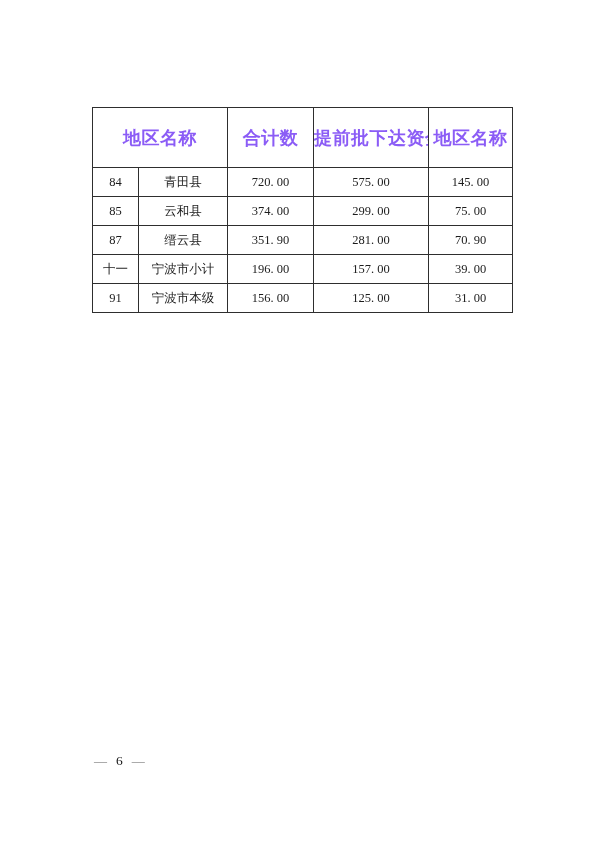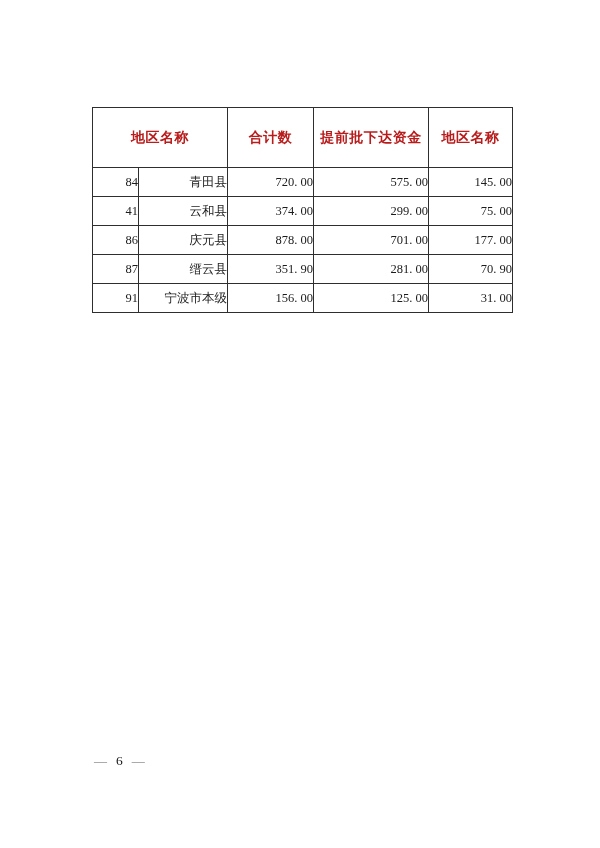--- a/index.html
+++ b/index.html
@@ -30,29 +30,28 @@
     text-align: center;
     vertical-align: middle;
     padding: 0;
     overflow: hidden;
     white-space: nowrap;
   }
   table.fund-table thead th {
     height: 59px;
     font-family: "Liberation Sans", "DejaVu Sans", sans-serif;
     font-weight: bold;
-    font-size: 14px;
+    font-size: 18px;
     letter-spacing: 0.5px;
-    color: #b91c1c;
+    color: #8b5cf6;
   }
   table.fund-table tbody td {
     height: 28px;
     font-size: 12.5px;
     color: #1c1c1c;
-    text-align: right;
   }
   .page-number {
     position: absolute;
     left: 94px;
     top: 753px;
     font-size: 13.5px;
     display: flex;
     align-items: center;
     gap: 9px;
     color: #161616;
@@ -85,39 +84,39 @@
     </thead>
     <tbody id="table-body">
         <tr>
           <td>84</td>
           <td>青田县</td>
           <td>720. 00</td>
           <td>575. 00</td>
           <td>145. 00</td>
         </tr>
         <tr>
-          <td>41</td>
+          <td>85</td>
           <td>云和县</td>
           <td>374. 00</td>
           <td>299. 00</td>
           <td>75. 00</td>
-        </tr>
-        <tr>
-          <td>86</td>
-          <td>庆元县</td>
-          <td>878. 00</td>
-          <td>701. 00</td>
-          <td>177. 00</td>
         </tr>
         <tr>
           <td>87</td>
           <td>缙云县</td>
           <td>351. 90</td>
           <td>281. 00</td>
           <td>70. 90</td>
+        </tr>
+        <tr>
+          <td>十一</td>
+          <td>宁波市小计</td>
+          <td>196. 00</td>
+          <td>157. 00</td>
+          <td>39. 00</td>
         </tr>
         <tr>
           <td>91</td>
           <td>宁波市本级</td>
           <td>156. 00</td>
           <td>125. 00</td>
           <td>31. 00</td>
         </tr>
       </tbody>
   </table>

